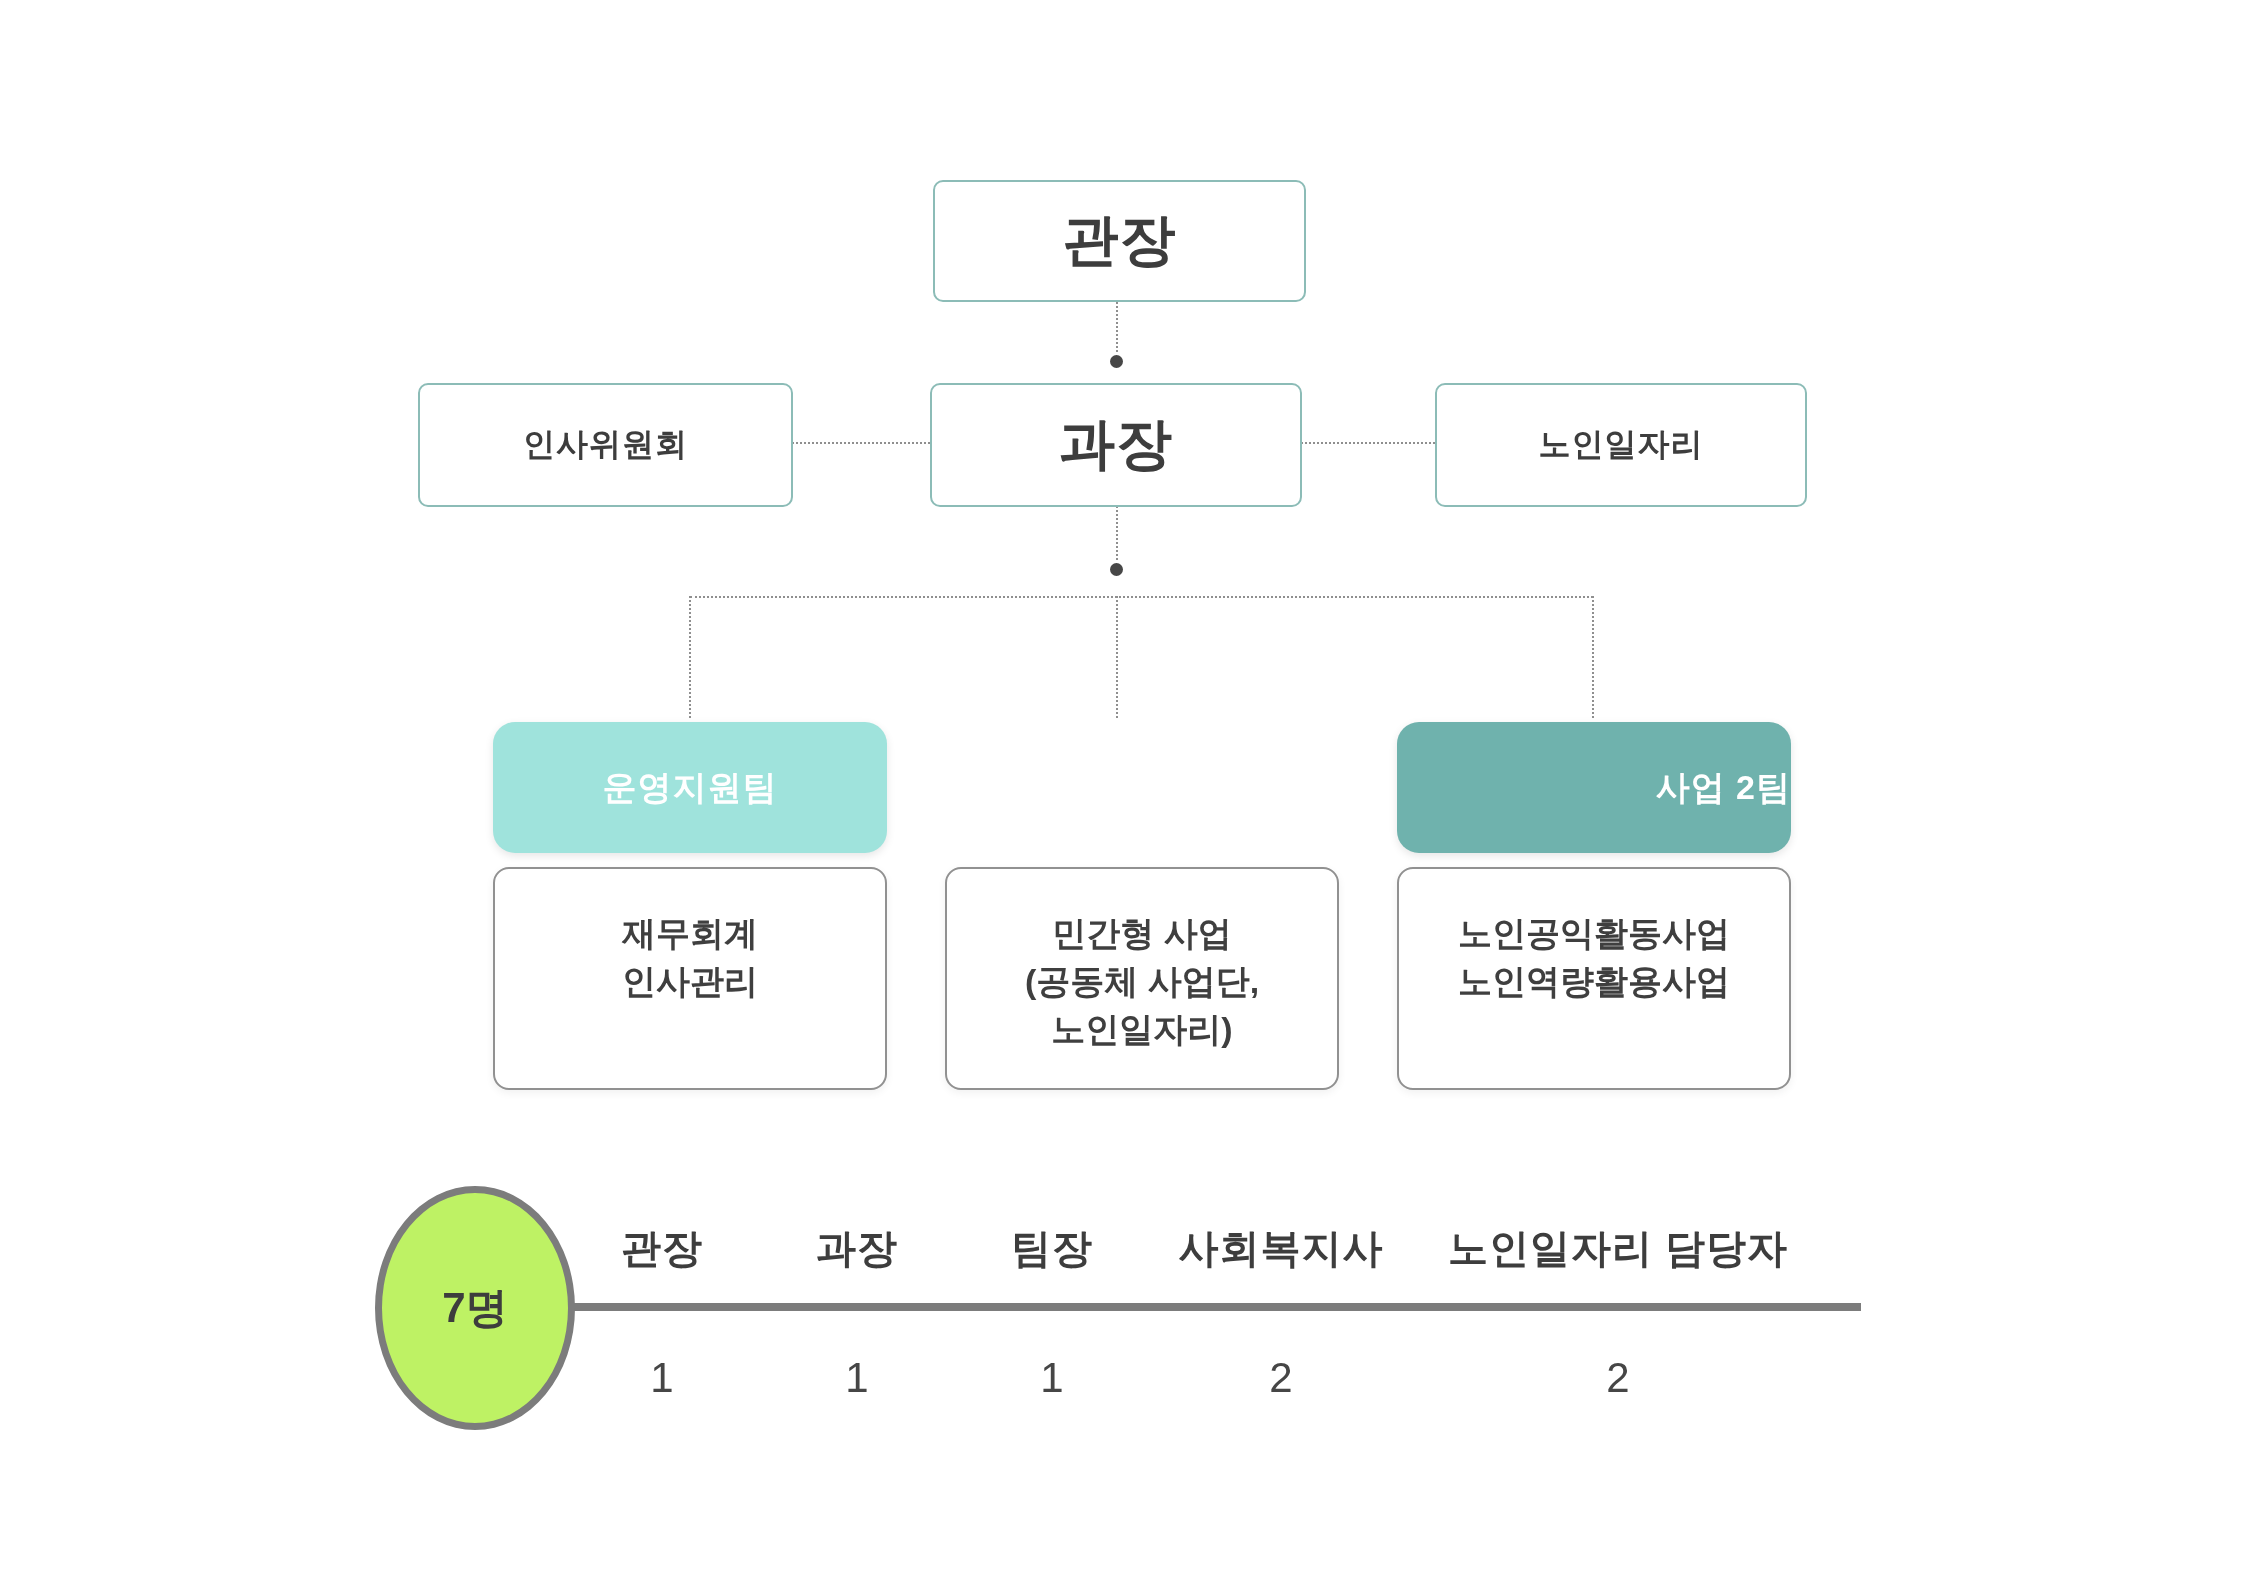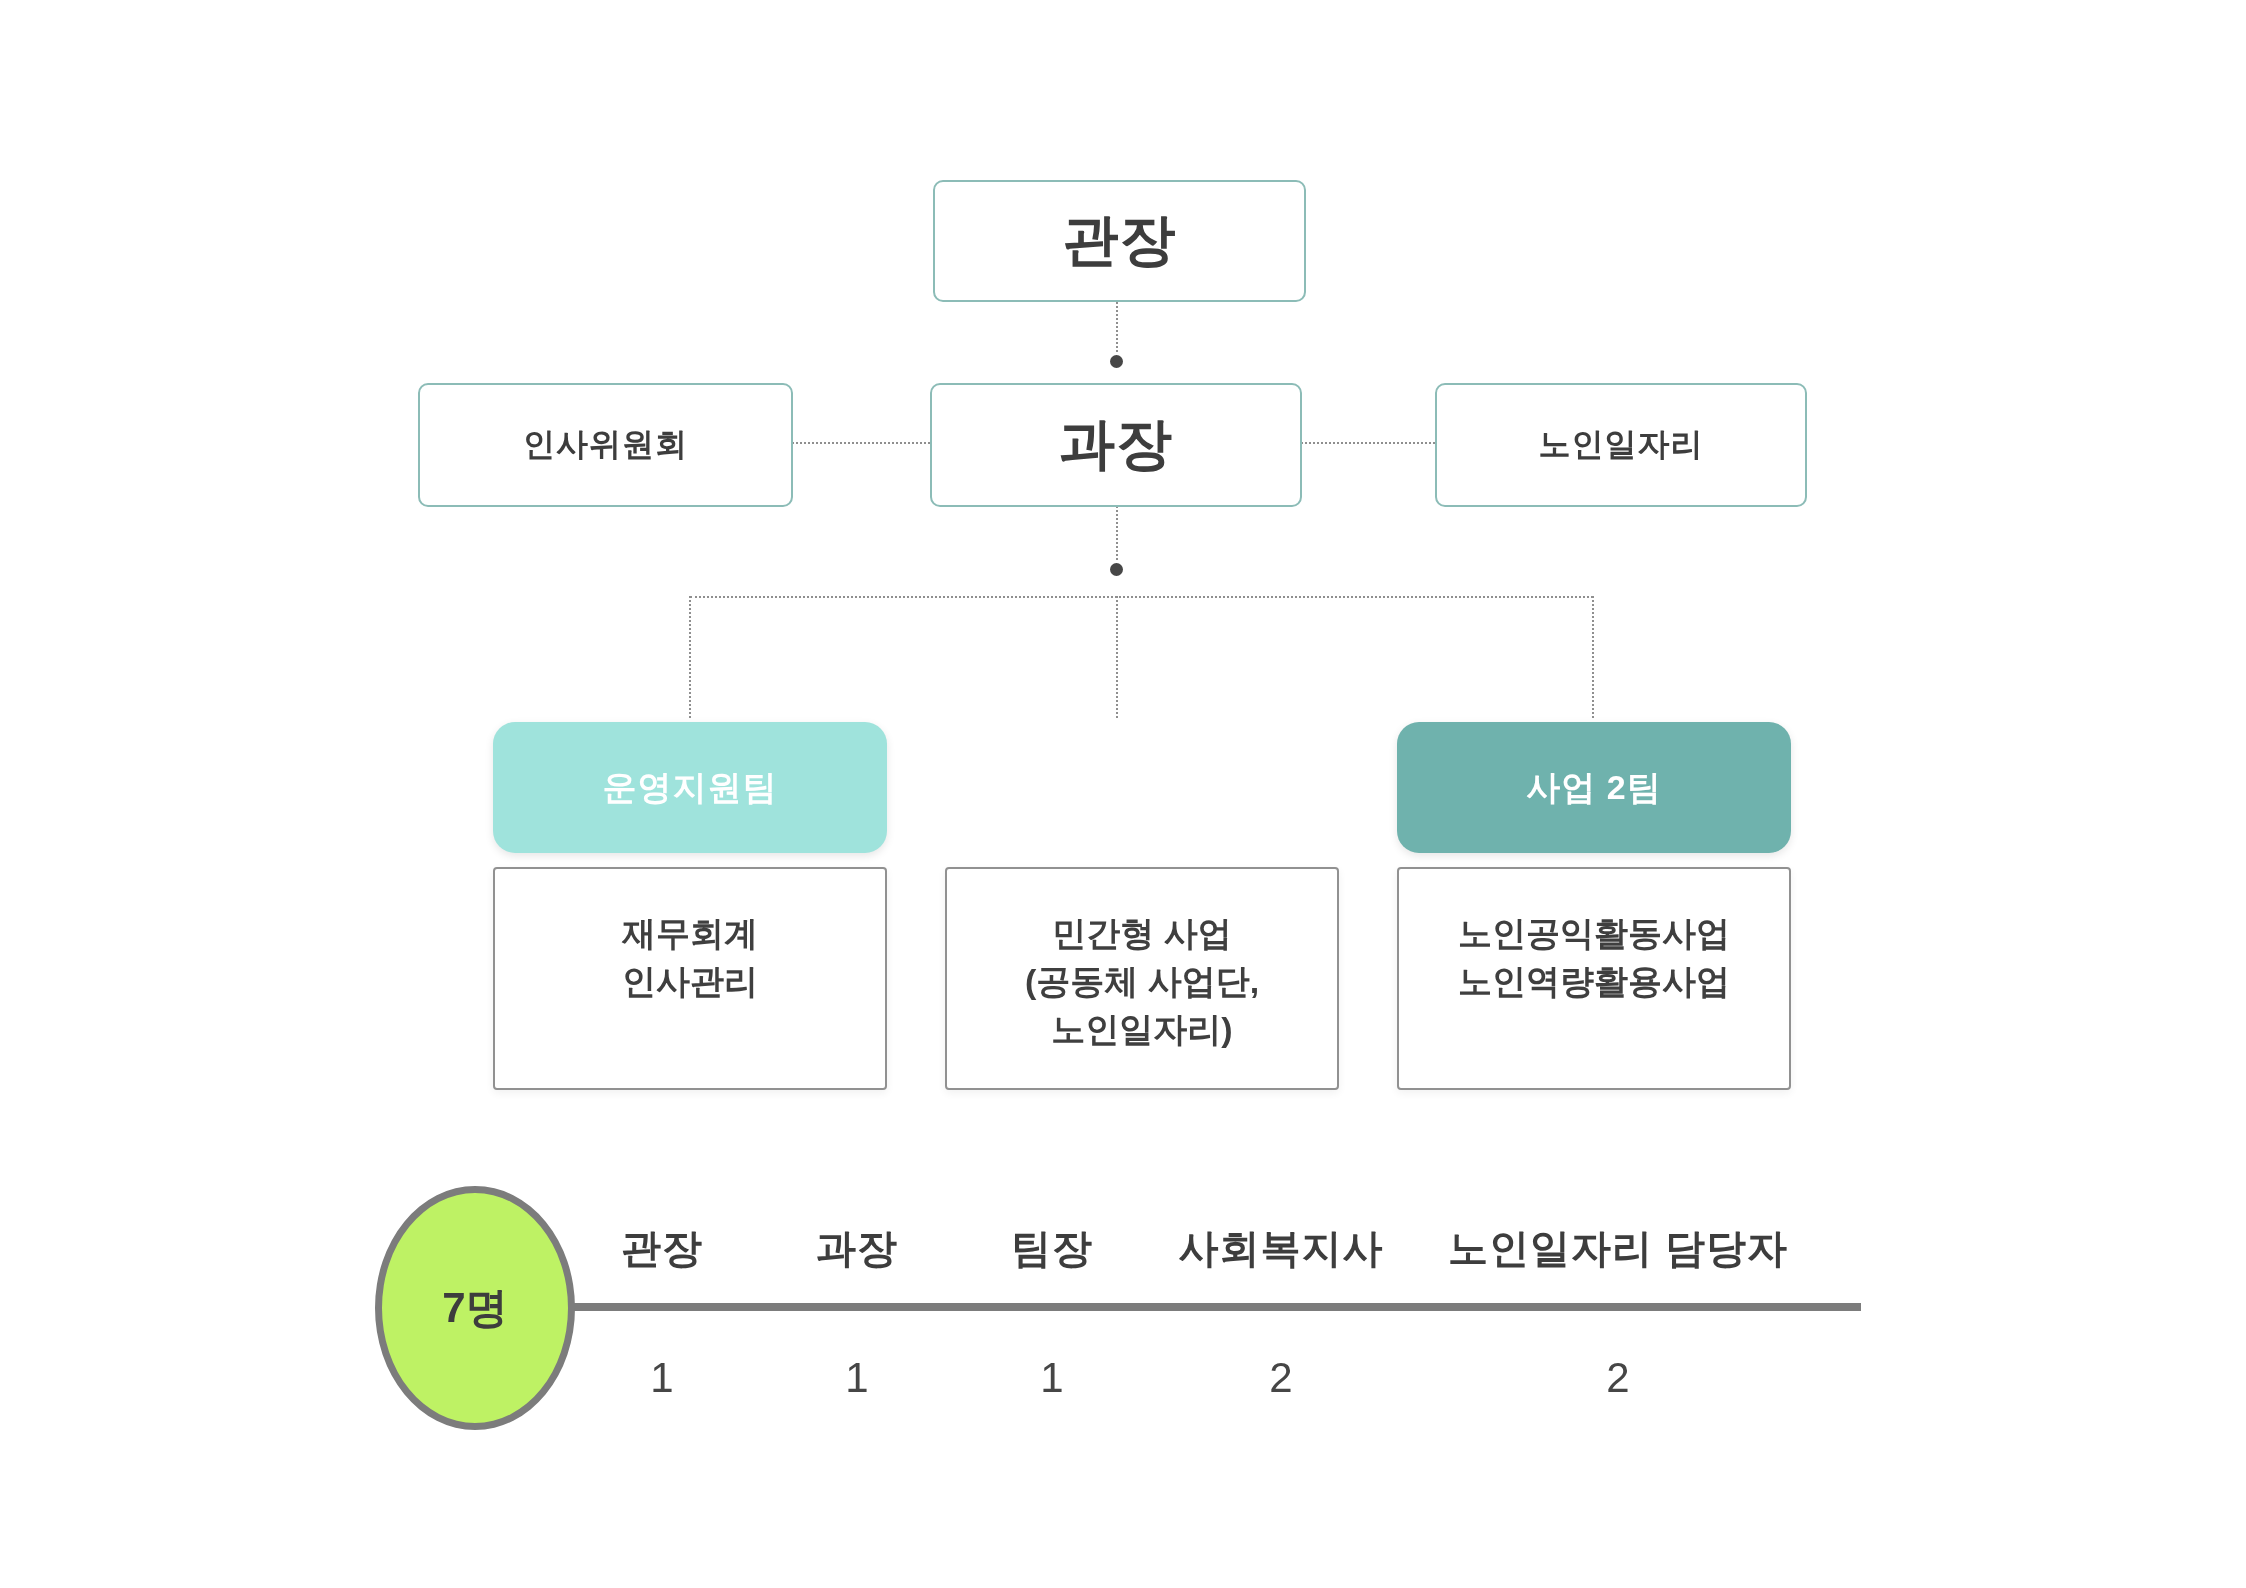--- a/index.html
+++ b/index.html
@@ -22,21 +22,21 @@
   
   .team-head{
     position:absolute;width:394px;height:131px;border-radius:22px;
     display:flex;align-items:center;justify-content:center;
     color:#ffffff;font-size:34px;font-weight:700;letter-spacing:1px;
     box-shadow:0 3px 8px rgba(0,0,0,0.10);
   }
   
   .duty-box{
     position:absolute;width:394px;height:223px;box-sizing:border-box;
-    background:#ffffff;border:2px solid #919191;border-radius:4px;
+    background:#ffffff;border:2px solid #919191;border-radius:16px;
     color:#3f3f3f;font-size:34px;font-weight:700;text-align:center;
     line-height:48px;padding-top:40px;white-space:pre-line;
     box-shadow:0 3px 8px rgba(0,0,0,0.06);
   }
   
   .count-ellipse{
     position:absolute;left:375px;top:1186px;width:200px;height:244px;box-sizing:border-box;
     border:7px solid #7c7c7c;border-radius:50%;background:#bef264;z-index:2;
     display:flex;align-items:center;justify-content:center;
     font-size:42px;font-weight:700;color:#3d3d3d;
@@ -82,21 +82,21 @@
     <span>과장</span>
   </div>
 
   <div class="obox small" style="left:1435px;top:383px;width:368px;height:120px">
     <span>노인일자리</span>
   </div>
 
   <div class="team-head" style="left: 493px; top: 722px; background-color: rgb(159, 227, 220);">
     <span>운영지원팀</span>
   </div>
-  <div class="team-head" style="left: 1397px; top: 722px; background-color: rgb(111, 178, 173);">
+  <div class="team-head" style="left: 1397px; top: 722px; background-color: rgb(111, 178, 173); justify-content: flex-end;">
     <span>사업 2팀</span>
   </div>
 
   <div class="duty-box" style="left:493px;top:867px">재무회계
 인사관리</div>
   <div class="duty-box" style="left:945px;top:867px">민간형 사업
 (공동체 사업단,
 노인일자리)</div>
   <div class="duty-box" style="left:1397px;top:867px">노인공익활동사업
 노인역량활용사업</div>

